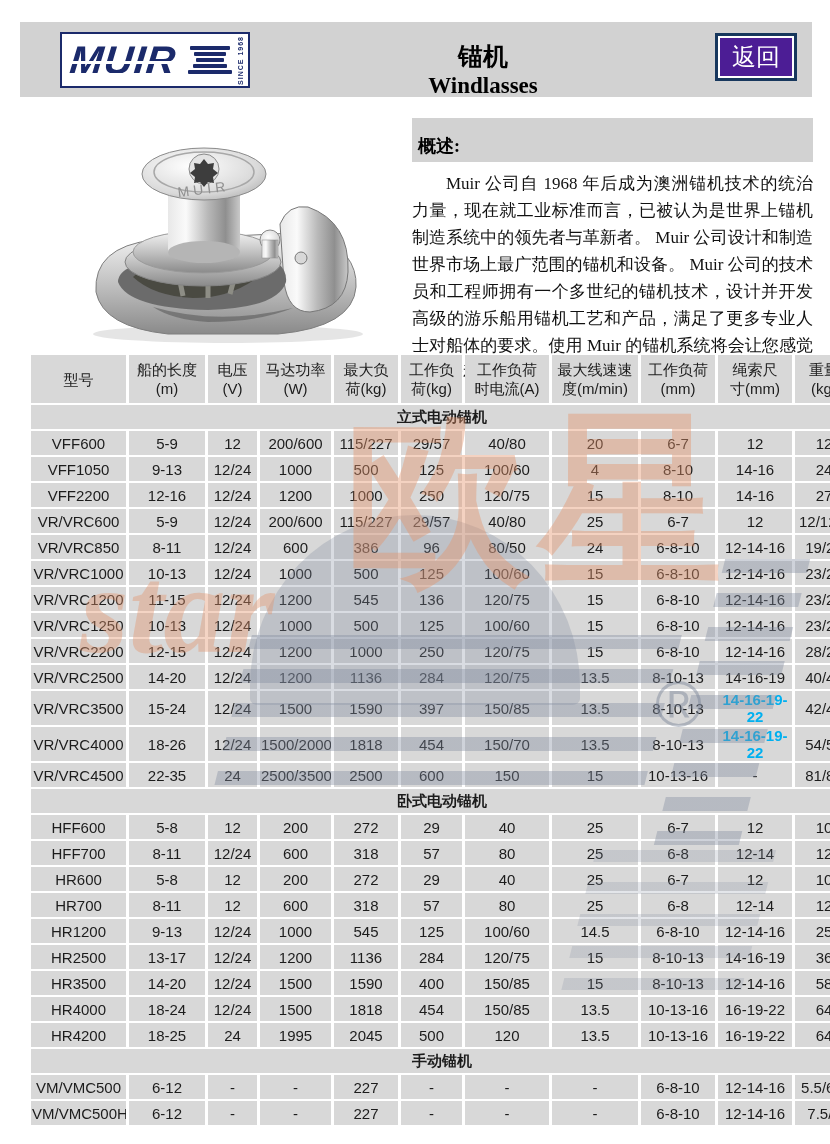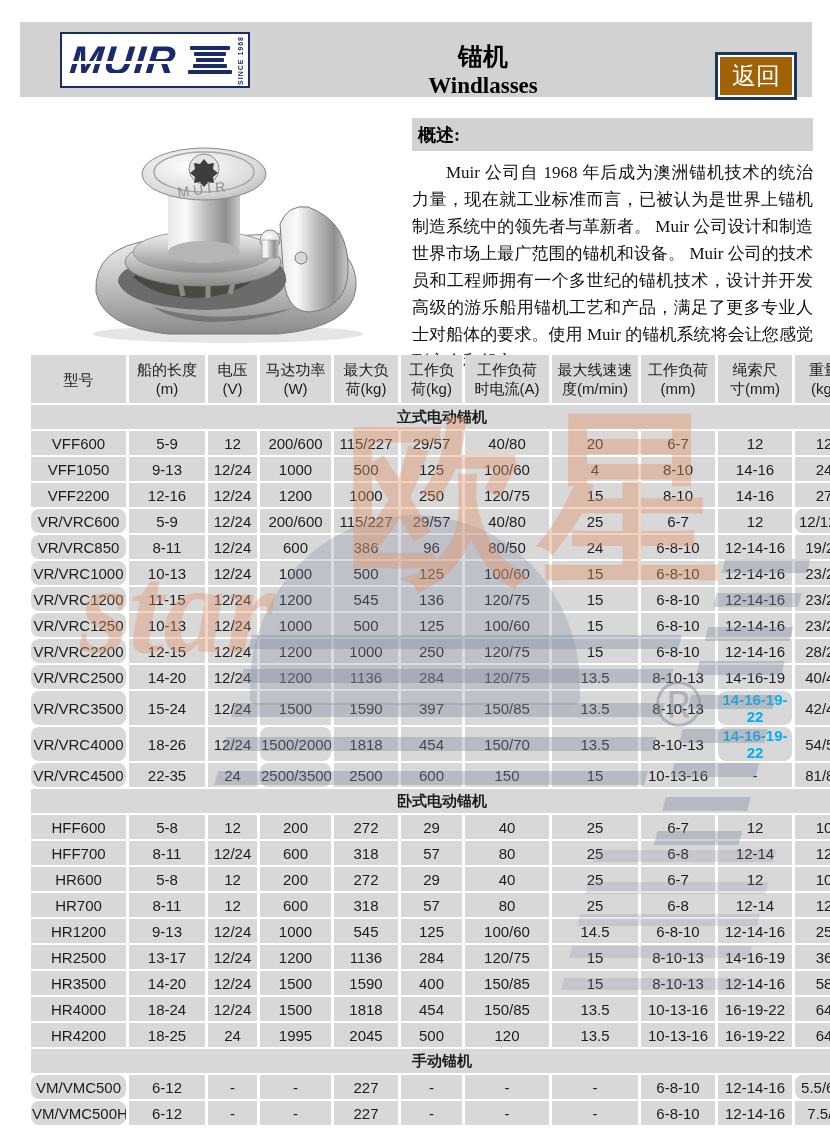--- a/index.html
+++ b/index.html
@@ -33,53 +33,53 @@
   .logo-drum i:nth-child(5){width:44px;}
   .logo-since {
     writing-mode:vertical-rl; transform:rotate(180deg);
     font-size:7px; font-weight:bold; color:#1b2a6b; letter-spacing:1px;
     margin-left:4px; flex:0 0 auto;
   }
   .titles { position:absolute; left:463px; top:8px; transform:translateX(-50%); text-align:center; width:300px;margin-top:12px; }
   .title-zh { font-family:"Liberation Serif","DejaVu Serif",serif; font-weight:bold; font-size:25px; line-height:30px; color:#000; }
   .title-en { font-family:"Liberation Serif","DejaVu Serif",serif; font-weight:bold; font-size:23px; line-height:28px; color:#000; }
   .back-btn {
-    position:absolute; left:695px; top:30px; width:82px; height:48px;
-    background:#a16207; border:none; box-shadow:inset 0 0 0 3px #17375d, inset 0 0 0 5px #fff;
+    position:absolute; left:695px; top:11px; width:82px; height:48px;
+    background:#4c1d95; border:none; box-shadow:inset 0 0 0 3px #17375d, inset 0 0 0 5px #fff;
     color:#fff; font-size:24px; text-align:center; line-height:48px; cursor:pointer;
     font-family:inherit;
   }
   
   .product { position:absolute; left:58px; top:112px; width:335px; height:235px; background:#fff; }
   
   .overview { position:absolute; left:412px; top:118px; width:401px; }
   .overview-head {
     background:#d2d2d2; font-size:18px; font-weight:bold; color:#000;
-    padding:5px 6px 4px 6px; font-family:"Liberation Serif","DejaVu Serif",serif;
+    padding:16px 6px 4px 6px; font-family:"Liberation Serif","DejaVu Serif",serif;
   }
   .overview-body {
     margin-top:8px; font-family:"Liberation Serif","DejaVu Serif",serif;
     font-size:17px; line-height:27px; text-align:justify; text-indent:2em; color:#111;
   }
   
   .table-wrap { position:absolute; left:20px; top:353px; width:792px;margin-left:8px; }
   table.spec { border-collapse:separate; border-spacing:3px 2px; width:100%; table-layout:fixed; }
   table.spec th, table.spec td {
     background:#d8d8d8; text-align:center; vertical-align:middle;
     font-size:15px; color:#1c1c1c; overflow:hidden; padding:0 1px;
   }
   table.spec th { height:48px; font-weight:normal; line-height:19px; font-size:15px; }
   table.spec td { height:24px; }
   td.section-cell {
     background:#fff; text-align:left; font-weight:bold; font-size:17px;
     height:28px; padding-left:2px; color:#000;
   }
   td.section-cell.shaded { background:#d8d8d8; }
   td.c-model { font-size:13px; }
-  td.small { font-size:12px;border-radius:8px; }
+  td.small { font-size:12px; }
   td.link { font-size:11px; font-weight:bold; }
   
   .wm { position:absolute; pointer-events:none; }
   .wm-cn { left:345px; top:408px; font-size:185px; font-weight:700; line-height:1;
            color:rgba(228,148,108,0.42); letter-spacing:8px; white-space:nowrap; }
   .wm-star { left:80px; top:548px; font-size:125px; font-weight:bold; font-style:italic;
              font-family:"Liberation Serif","DejaVu Serif",serif; color:rgba(228,148,108,0.40); line-height:1; }
   .wm-reg { left:655px; top:672px; font-size:64px; color:rgba(120,130,150,0.45); line-height:1; }
   .wm-dome { left:250px; top:515px; width:330px; height:190px;
              background:rgba(128,138,158,0.30); border-radius:50% 50% 8px 8px / 90% 90% 6px 6px; }

